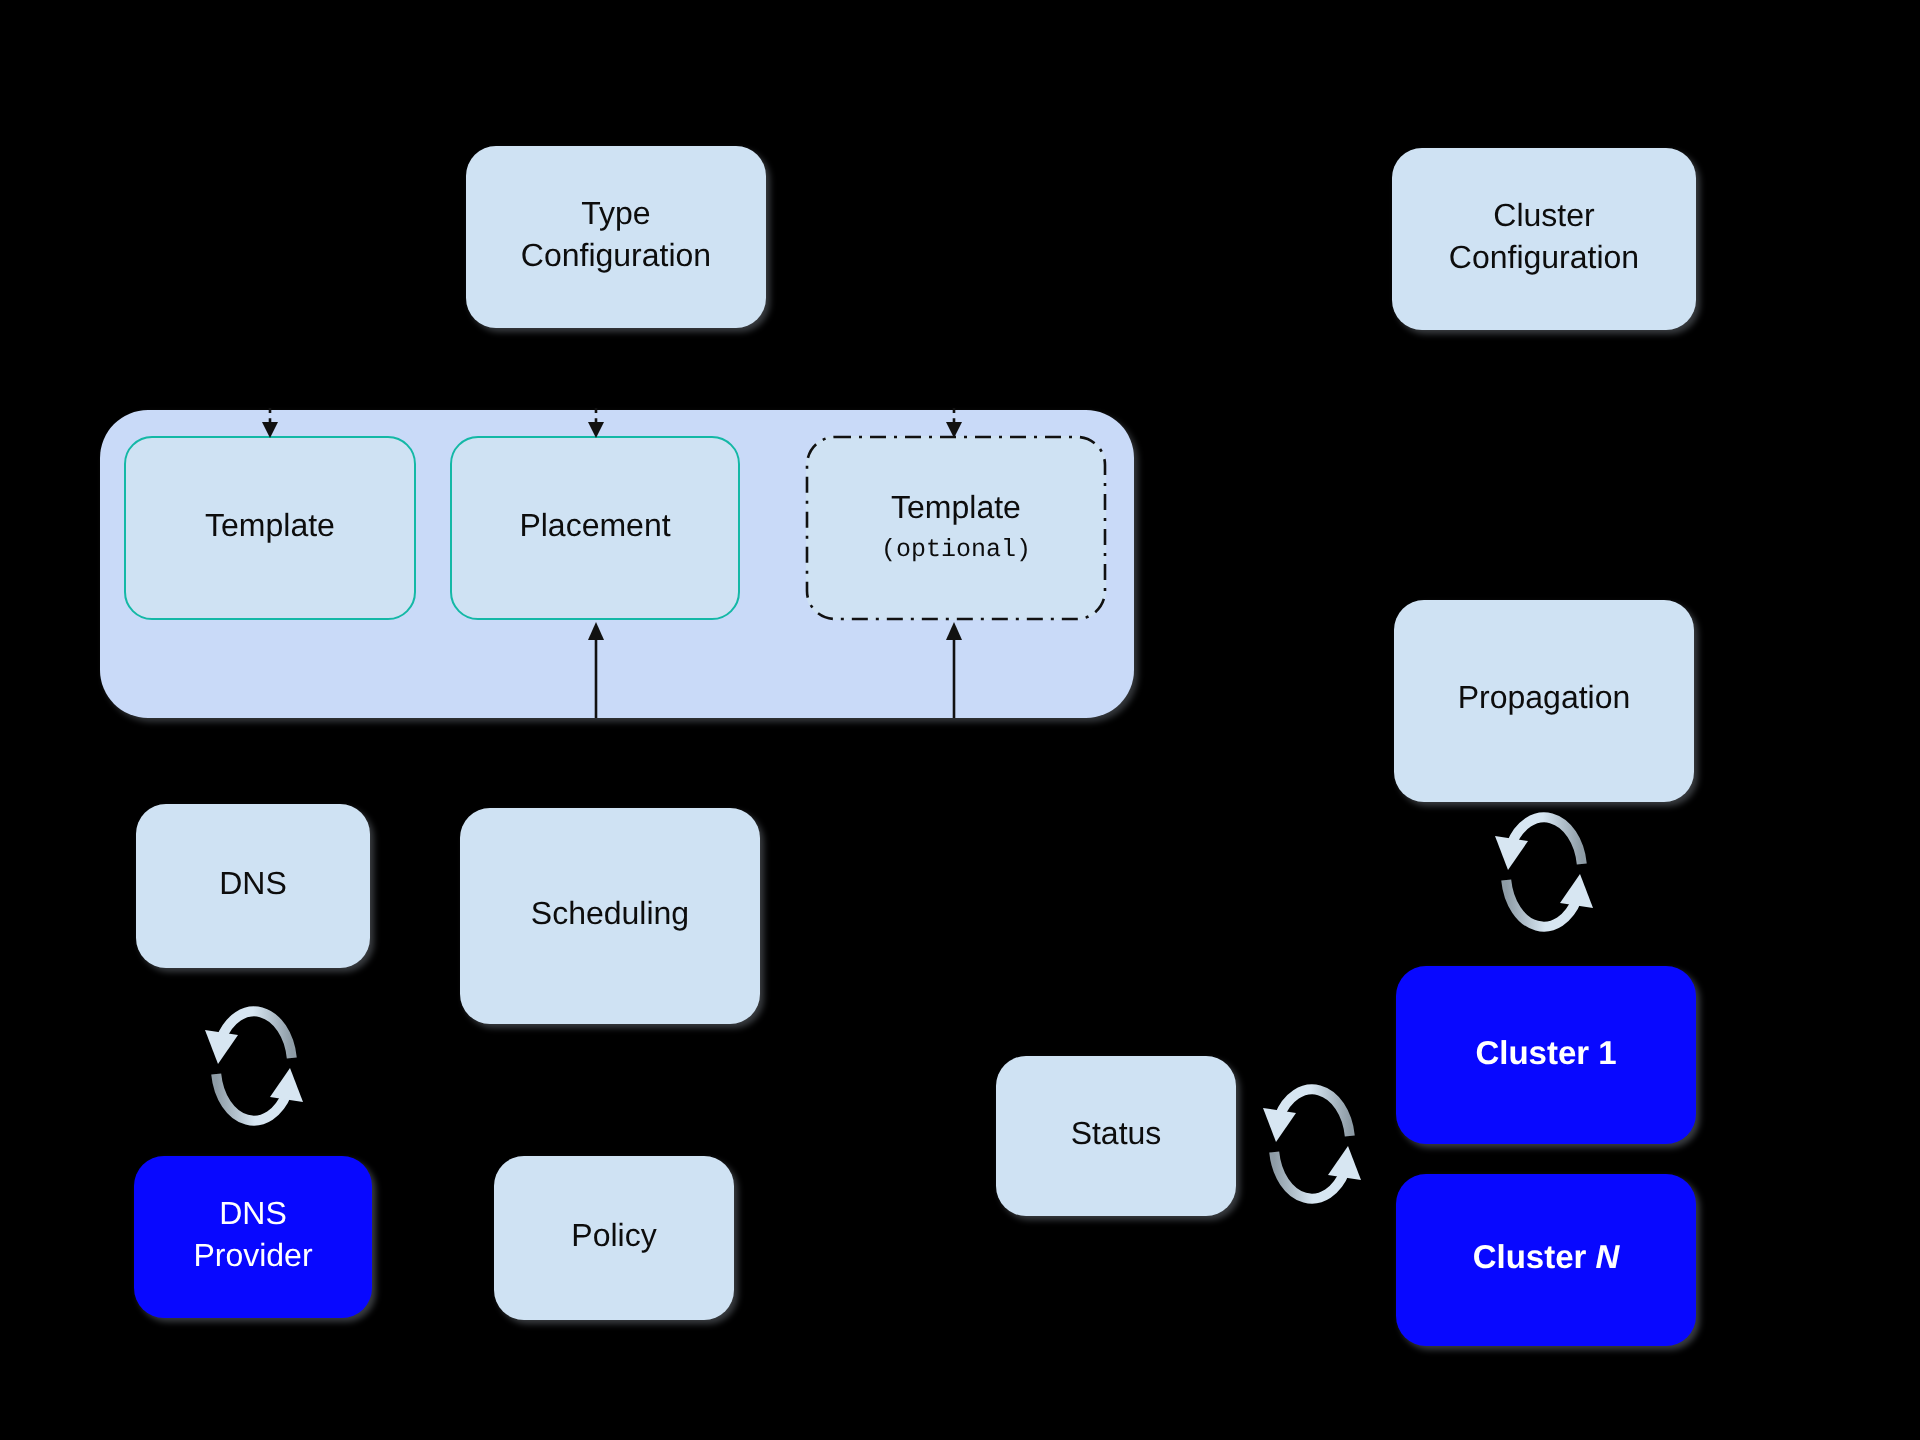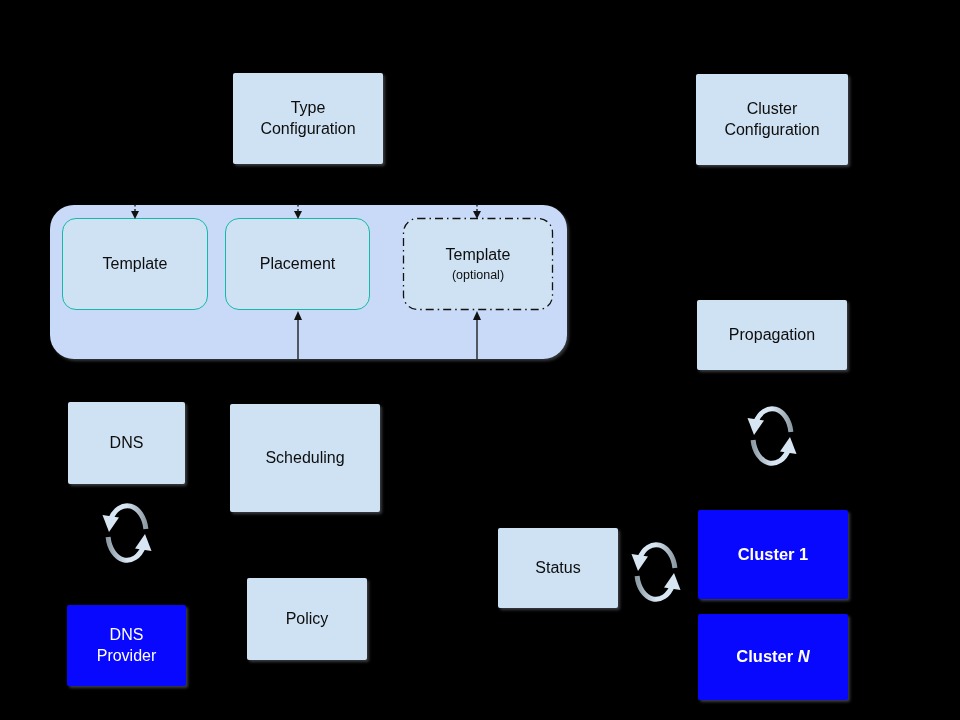--- a/index.html
+++ b/index.html
@@ -13,28 +13,28 @@
   .group {
     position: absolute; left: 50px; top: 205px; width: 517px; height: 154px;
     border-radius: 24px; background: var(--group-box, #c9daf8);
     box-shadow: 2px 2px 3px rgba(150,158,168,.35); z-index: 1;
   }
   .node {
     position: absolute; z-index: 2;
     display: flex; flex-direction: column; align-items: center; justify-content: center;
     text-align: center; white-space: pre-line;
     font-size: 16px; line-height: 1.3; color: var(--text-dark, #0d0d0d);
-    border-radius: 2px; background: var(--light-box, #cfe2f3);
+    border-radius: 15px; background: var(--light-box, #cfe2f3);
     box-shadow: 2px 2px 3px rgba(150,158,168,.38);
   }
-  .node.blue { background: var(--accent-blue, #0808ff); color: var(--text-light, #fff); margin-top: 27px; }
+  .node.blue { background: var(--accent-blue, #0808ff); color: var(--text-light, #fff); }
   .node.bold { font-weight: bold; font-size: 16.5px; }
   .node.inner { border-radius: 14px; box-shadow: none; }
   .node.solid-border { border: 1px solid #14b8a6; }
-  .sub { font-size: 12.5px; margin-top: 1px; }
+  .sub { font-size: 12.5px; margin-top: 1px; font-family: Liberation Mono, monospace; }
   .caption {
     position: absolute; left: 57px; top: 328px; z-index: 2;
     font-size: 12.5px; color: var(--text-dark, #0d0d0d);
   }
   #overlay { position: absolute; left: 0; top: 0; z-index: 3; pointer-events: none; }
   .dash   { stroke: var(--line, #111); stroke-width: 1.3; stroke-dasharray: 2.5 2.6; fill: none; }
   .solid  { stroke: var(--line, #111); stroke-width: 1.3; fill: none; }
   .ah     { fill: var(--line, #111); stroke: none; }
   .dashdot{ stroke: var(--line, #111); stroke-width: 1.3; fill: none; stroke-dasharray: 8 4 1.5 4; }
   .st-light { stop-color: var(--sync-light, #d7e6f2); }
@@ -43,21 +43,21 @@
 
   #n-type        { left:233px; top:73px;  width:150px; height:91px; }
   #n-clusterconf { left:696px; top:74px;  width:152px; height:91px; }
   #n-template    { left:62px;  top:218px; width:146px; height:92px; }
   #n-placement   { left:225px; top:218px; width:145px; height:92px; }
   #n-overrides   { left:403px; top:218px; width:150px; height:92px; box-shadow:none; }
   #n-dns         { left:68px;  top:402px; width:117px; height:82px; }
   #n-scheduling  { left:230px; top:404px; width:150px; height:108px; }
   #n-dnsprov     { left:67px;  top:578px; width:119px; height:81px; }
   #n-policy      { left:247px; top:578px; width:120px; height:82px; }
-  #n-propagation { left:697px; top:300px; width:150px; height:70px; }
+  #n-propagation { left:697px; top:300px; width:150px; height:101px; }
   #n-status      { left:498px; top:528px; width:120px; height:80px; }
   #n-cluster1    { left:698px; top:483px; width:150px; height:89px; }
   #n-clustern    { left:698px; top:587px; width:150px; height:86px; }
 </style>
 </head>
 <body>
 
 <div id="canvas">
 
   <div class="group"></div>

